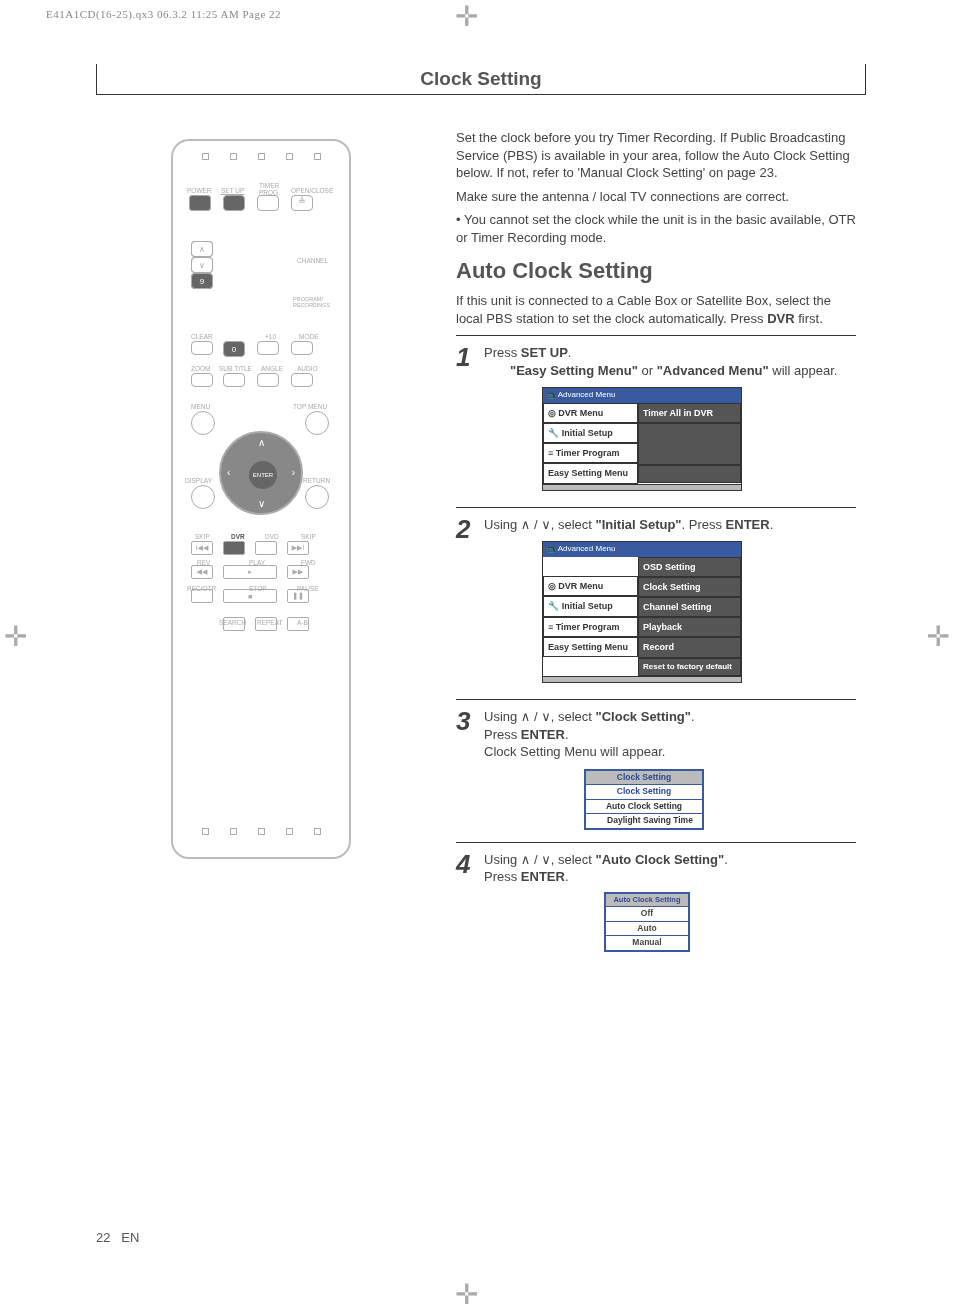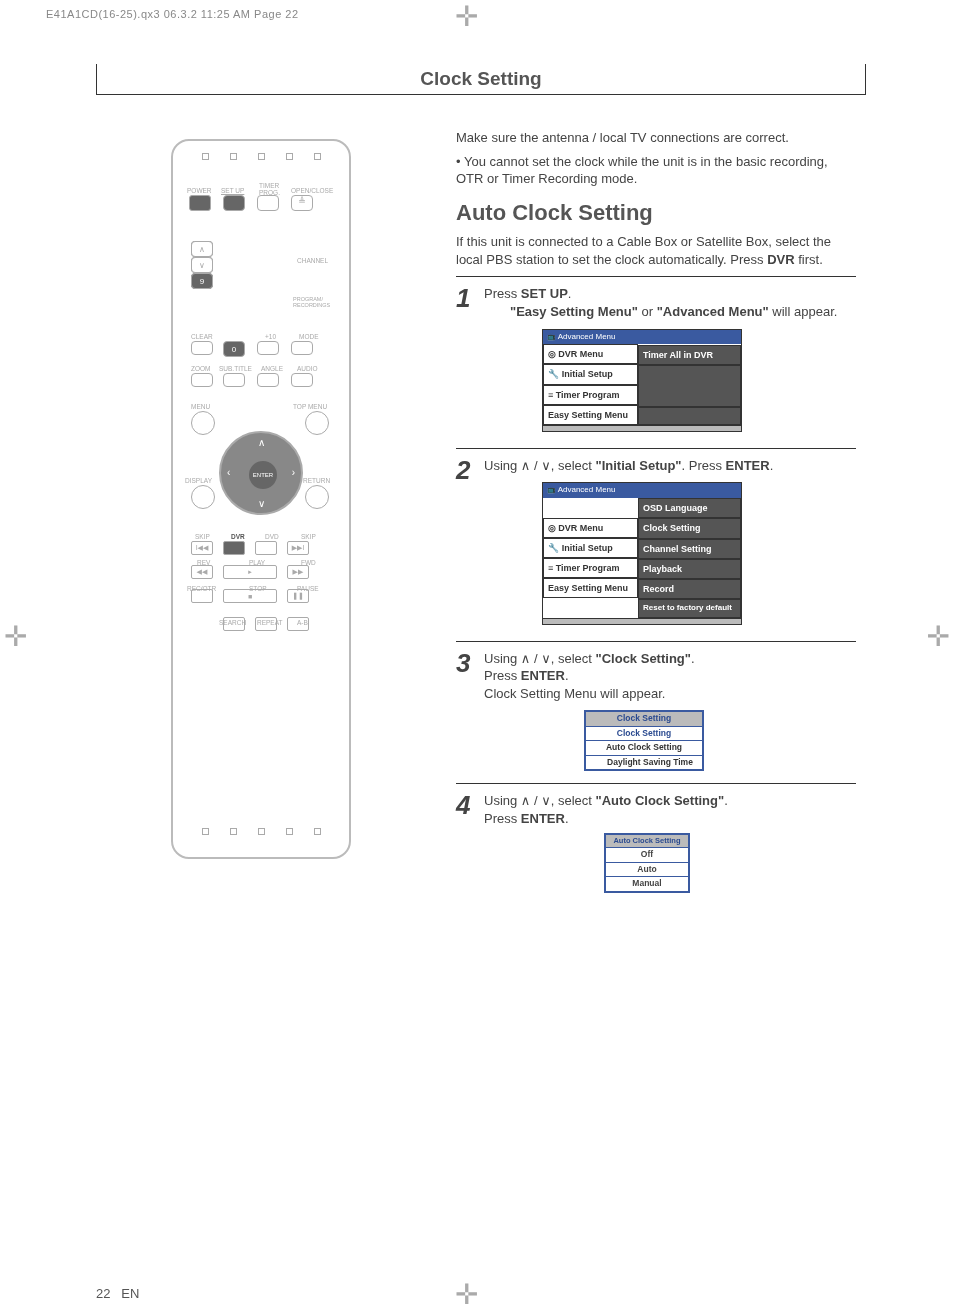--- a/index.html
+++ b/index.html
@@ -10,20 +10,21 @@
     height: 1315px;
     position: relative;
     color: #333;
   }
   .header-strip {
     position: absolute;
     top: 8px; left: 46px;
     font-size: 11px;
     color: #888;
     letter-spacing: 0.5px;
+    font-family: Liberation Serif, serif;
   }
   .crop-mark { position: absolute; color: #aaa; font-size: 28px; }
   .crop-top { top: 0; left: 455px; }
   .crop-left { top: 620px; left: 4px; }
   .crop-right { top: 620px; right: 4px; }
   .crop-bottom { bottom: 4px; left: 455px; }
 
   .page {
     position: absolute;
     top: 64px; left: 96px;
@@ -107,21 +108,21 @@
   .smallmenu { margin: 8px 0 4px 100px; width:120px; border:2px solid #3a5aa0; font-size:8.5px; text-align:center;}
   .smallmenu .hdr { background:#bbb; color:#2a4a90; font-weight:bold; padding:1px; border-bottom:1px solid #3a5aa0;}
   .smallmenu .row { padding:1px; border-bottom:1px solid #3a5aa0; font-weight:bold; color:#333;}
   .smallmenu .row:last-child { border-bottom:none;margin-left:12px;}
 
   .tinymenu { margin: 6px 0 4px 120px; width:86px; border:2px solid #3a5aa0; font-size:8.5px; text-align:center;}
   .tinymenu .hdr { background:#bbb; color:#2a4a90; font-weight:bold; padding:1px; border-bottom:1px solid #3a5aa0;}
   .tinymenu .row { padding:1px; border-bottom:1px solid #3a5aa0; font-weight:bold;}
   .tinymenu .row:last-child{border-bottom:none;}
 
-  .pagenum { position:absolute; top:1222px; font-size:13px; color:#555;}
+  .pagenum { position:absolute; top:1166px; font-size:13px; color:#555;}
   .arrowsym { font-family: Arial; }
 
   
   .rc-lbls .l { position:absolute; font-size:6.5px; color:#aaa; }
 </style>
 </head>
 <body>
 
 <div class="header-strip">E41A1CD(16-25).qx3  06.3.2 11:25 AM  Page 22</div>
 <div class="crop-mark crop-top">✛</div>
@@ -258,22 +259,23 @@
           <div class="dot"></div>
           <div class="dot"></div>
           <div class="dot"></div>
           <div class="dot"></div>
           <div class="dot"></div>
         </div>
       </div>
     </div>
 
     <div class="right-col">
+      <p>Set the clock before you try Timer Recording.  If Public Broadcasting Service (PBS) is available in your area, follow the Auto Clock Setting below.  If not, refer to 'Manual Clock Setting' on page 23.</p>
       <p>Make sure the antenna / local TV connections are correct.</p>
-      <p>• <span>You cannot set the clock while the unit is in the basic recording, OTR or Timer Recording mode.</span></p>
+      <p>• <span>You cannot set the clock while the unit is in the basic available, OTR or Timer Recording mode.</span></p>
 
       <h2>Auto Clock Setting</h2>
       <p>
         <span>If this unit is connected to a Cable Box or Satellite Box, select the local PBS station to set the clock automatically. Press </span><span class="bold">DVR</span><span> first.</span>
       </p>
 
       <div class="hr"></div>
 
       <div class="step">
         <div class="stepnum">1</div>
@@ -317,21 +319,21 @@
           <div class="osd">
             <div class="titlebar"><span style="font-size:7px;">📺 </span><span>Advanced Menu</span></div>
             <div class="body">
               <div class="leftmenu">
                 <div class="cell">◎ <span>DVR Menu</span></div>
                 <div class="cell">🔧 <span>Initial Setup</span></div>
                 <div class="cell">≡ <span>Timer Program</span></div>
                 <div class="cell">Easy Setting Menu</div>
               </div>
               <div class="rightmenu">
-                <div class="cell dark">OSD Language</div>
+                <div class="cell dark">OSD Setting</div>
                 <div class="cell dark">Clock Setting</div>
                 <div class="cell dark">Channel Setting</div>
                 <div class="cell dark">Playback</div>
                 <div class="cell dark">Record</div>
                 <div class="cell dark" style="font-size:8px;">Reset to factory default</div>
               </div>
             </div>
             <div class="footer"></div>
           </div>
         </div>

